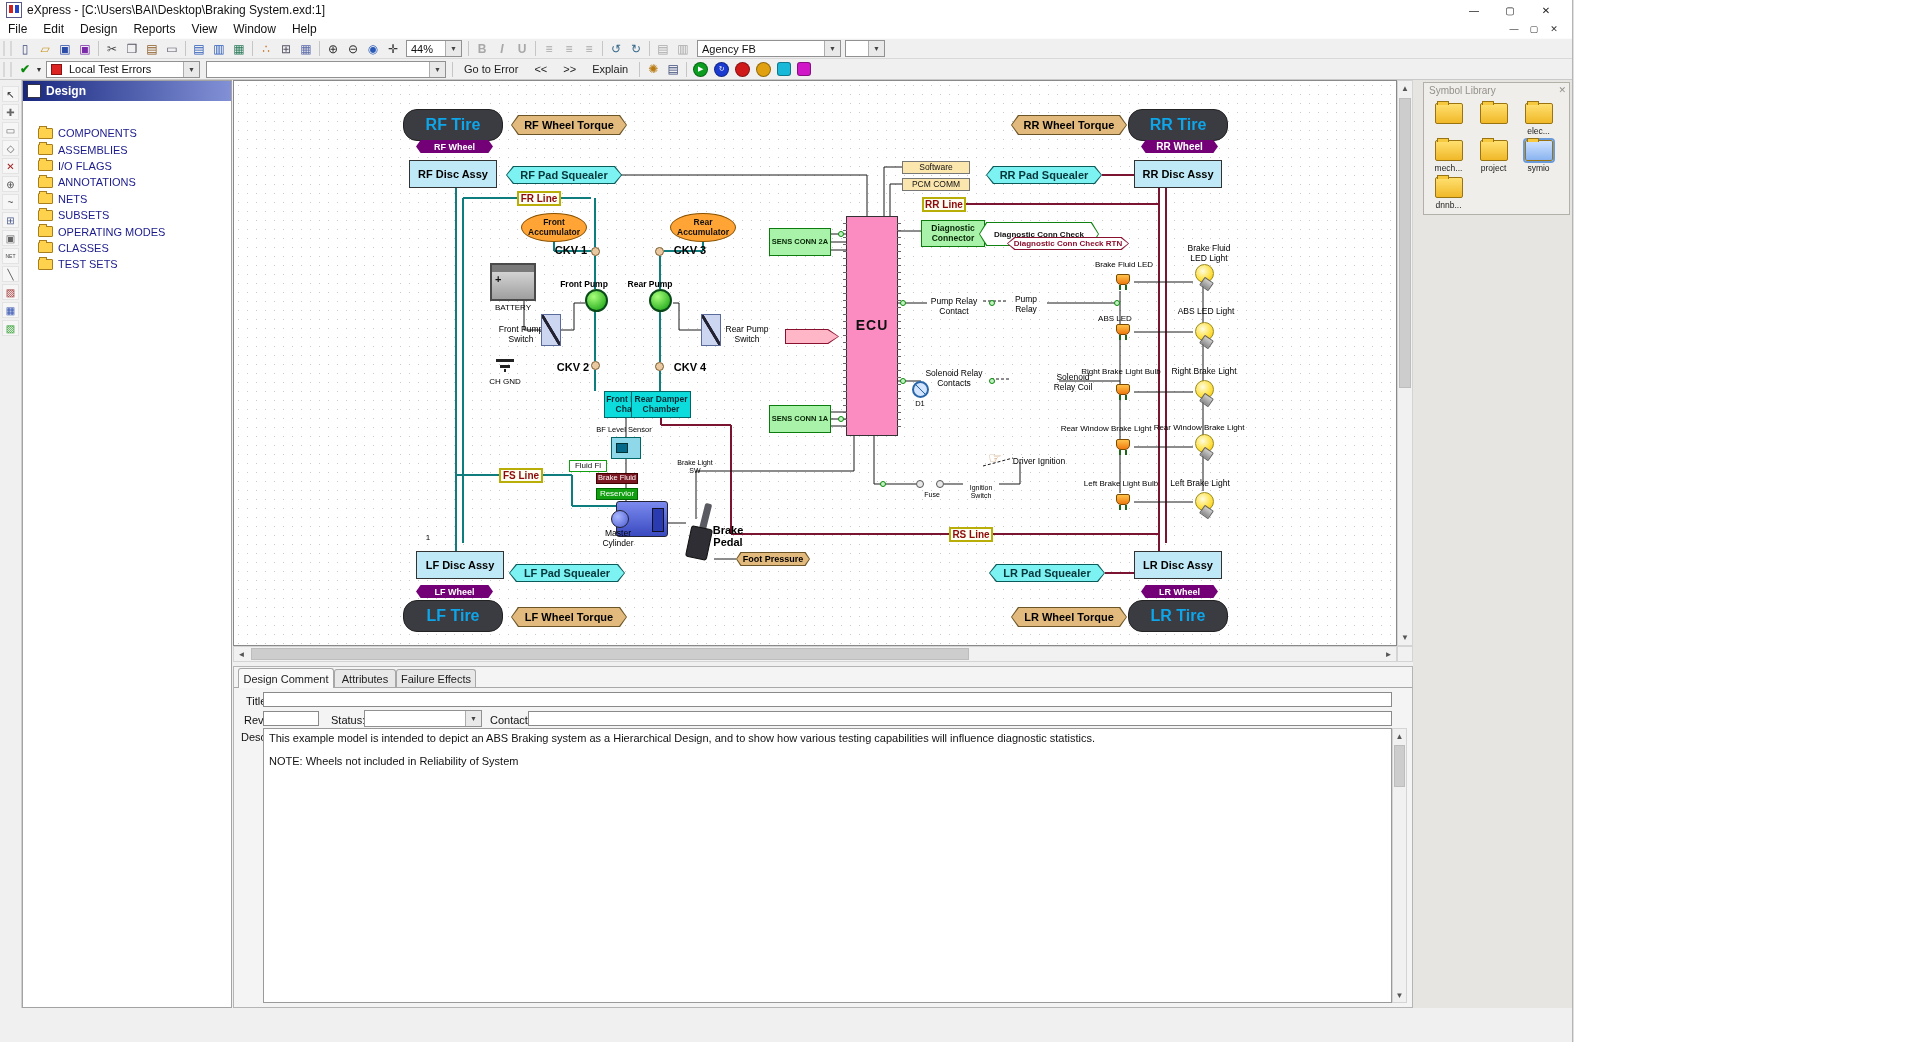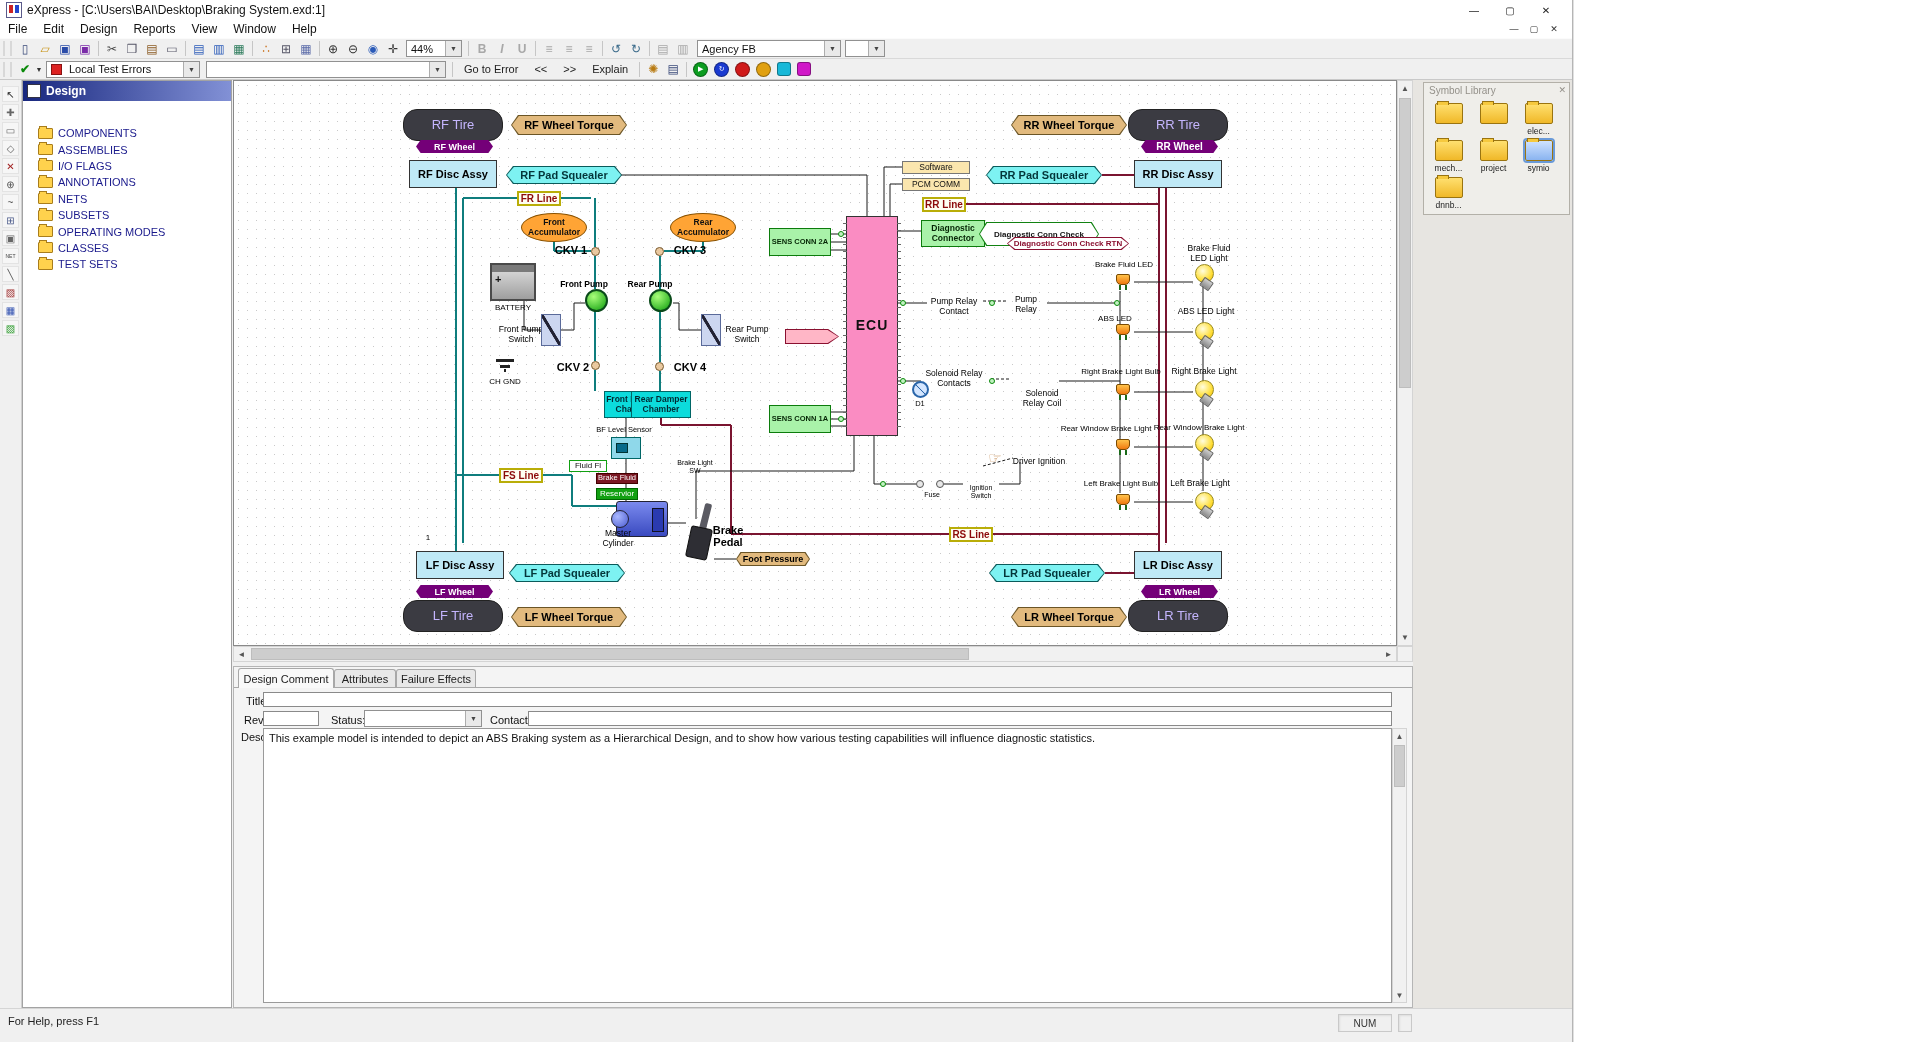--- a/index.html
+++ b/index.html
@@ -36,21 +36,21 @@
   #treehdr{height:20px;background:linear-gradient(90deg,#18277e,#8291d6);color:#fff;font-size:12px;font-weight:bold;display:flex;align-items:center;padding-left:4px}
   .thicon{width:12px;height:12px;background:#fff;border:1px solid #334;margin-right:5px;display:inline-block}
   #treeitems{padding-top:24px}
   .titem{height:16.4px;display:flex;align-items:center;font-size:11px;color:#1a1a8c;padding-left:15px;white-space:nowrap}
   .fold{width:13px;height:9px;background:#ffd24d;border:1px solid #a87d1c;border-radius:1px;margin-right:5px;position:relative;flex:0 0 auto}
   .fold::before{content:"";position:absolute;left:0;top:-3px;width:6px;height:2px;background:#ffd24d;border:1px solid #a87d1c;border-bottom:none}
   #canvas{position:absolute;left:233px;top:80px;width:1164px;height:566px;background:#fff;border:1px solid #898989;box-sizing:border-box;overflow:hidden;background-image:radial-gradient(#c9c9c9 0.9px,transparent 1px);background-size:9px 9px}
   #canvas svg{position:absolute;left:0;top:0}
   .node{position:absolute;display:flex;align-items:center;justify-content:center;text-align:center;box-sizing:border-box;white-space:pre-line;line-height:1.12}
   .n-title{background:#ffb0c4;border:2px solid #d2738f;border-radius:16px;font-weight:bold;font-size:15px;letter-spacing:.5px;color:#111}
-  .n-tire{background:#3b3b42;color:#c4b5fd;border-radius:14px;font-weight:normal;font-size:13px;border:1px solid #222}
+  .n-tire{background:#3b3b42;color:#0ea5e9;border-radius:14px;font-weight:bold;font-size:16px;border:1px solid #222}
   .n-disc{background:#bfe9f6;border:1px solid #333;font-weight:bold;font-size:11px;color:#000}
   .n-lineline{background:#fffef2;border:2px solid #b9ad08;color:#8c0a0a;font-weight:bold;font-size:10px}
   .n-acc{background:#ffa435;border:1px solid #8a5200;border-radius:50%;font-weight:bold;font-size:8.5px;color:#111}
   .n-sens{background:#a9f2a9;border:1px solid #0c7c0c;font-weight:bold;font-size:7.5px;color:#052505}
   .n-diagbox{background:#a9f2a9;border:1px solid #0c7c0c;font-weight:bold;font-size:8.5px;color:#052505}
   .n-damper{background:#0cdcdc;border:1px solid #066;font-weight:bold;font-size:8.5px;color:#012a33}
   .n-ecu{background:#fa8cc2;border:1px solid #333;font-weight:bold;font-size:14px;color:#111;letter-spacing:1px}
   .n-ecu::before{content:"";position:absolute;left:-4px;top:6px;bottom:6px;width:4px;background:repeating-linear-gradient(to bottom,#666 0 1px,transparent 1px 7px)}
   .n-ecu::after{content:"";position:absolute;right:-4px;top:6px;bottom:6px;width:4px;background:repeating-linear-gradient(to bottom,#666 0 1px,transparent 1px 7px)}
   .n-tanbox{background:#fbe6ae;border:1px solid #777;font-size:8.5px;color:#111}
@@ -475,21 +475,21 @@
         </div>
       </div>
       <div class="node n-ckv" style="left: 320px; top: 280px; width: 38px; height: 13px;"><span>CKV 2</span></div>
       <div class="node n-ckv" style="left: 437px; top: 280px; width: 38px; height: 13px;"><span>CKV 4</span></div>
       <div class="node n-gnd" style="left: 262px; top: 278px; width: 18px; height: 12px;"></div>
       <div class="node n-text" style="font-size: 8px; left: 248px; top: 296px; width: 46px; height: 10px;"><span>CH GND</span></div>
       <div class="node n-text" style="left: 683px; top: 288px; width: 74px; height: 20px;"><span>Solenoid Relay
 Contacts</span></div>
       <div class="node n-d1c" style="left: 678px; top: 300px; width: 17px; height: 17px;"></div>
       <div class="node n-text" style="font-size: 7.5px; left: 677px; top: 319px; width: 18px; height: 9px;"><span>D1</span></div>
-      <div class="node n-text" style="left: 781px; top: 292px; width: 54px; height: 20px; margin-top: 16px;"><span>Solenoid
+      <div class="node n-text" style="left: 812px; top: 292px; width: 54px; height: 20px;"><span>Solenoid
 Relay Coil</span></div>
       <div class="node n-text" style="font-size: 8px; left: 843px; top: 286px; width: 88px; height: 10px;"><span>Right Brake Light Bulb</span></div>
       <div class="node n-led" style="left: 878px; top: 302px; width: 22px; height: 18px;"></div>
       <div class="node n-text" style="left: 932px; top: 286px; width: 76px; height: 10px;"><span>Right Brake Light</span></div>
       <div class="node n-bulb" style="left: 959px; top: 298px; width: 22px; height: 28px;"></div>
       <div class="node n-damper" style="left: 331px; top: 310px; width: 60px; height: 27px; margin-left: 39px;"><span>Front Damper
 Chamber</span></div>
       <div class="node n-damper" style="left: 397px; top: 310px; width: 60px; height: 27px;"><span>Rear Damper
 Chamber</span></div>
       <div class="node n-sens" style="left: 535px; top: 324px; width: 62px; height: 28px;"><span>SENS CONN 1A</span></div>
@@ -647,27 +647,23 @@
     <span class="combo" style="position:absolute;left:130px;top:43px;width:118px">
         <span class="val"></span>
         <span class="cmbarr">▼</span>
       </span>
     <span class="flabel" style="left:256px;top:47px">Contact:</span>
     <input class="finput" style="left: 294px; top: 44px; width: 864px;">
     <span class="flabel" style="left:7px;top:64px">Desc:</span>
     <div id="descarea">
       <div>This example model is intended to depict an ABS Braking system as a Hierarchical Design, and to show how various testing capabilities will influence diagnostic statistics.</div>
       <div style="height:11px"></div>
+      <div>NOTE: Wheels not included in Reliability of System</div>
     </div>
     <div class="sb" style="left:1158px;top:61px;width:15px;height:275px">
       <span class="sbtn" style="left:0;top:0;width:13px;height:14px">▲</span>
       <span class="sthumb" style="left:1px;top:16px;width:11px;height:42px"></span>
       <span class="sbtn" style="left:0;bottom:0;width:13px;height:14px">▼</span>
     </div>
   </div>
 
-  <div id="statusbar">
-    <span style="position:absolute;left:8px;top:6px">For Help, press F1</span>
-    <span class="spane" style="left:1338px;width:54px">NUM</span>
-    <span class="spane" style="left:1398px;width:14px"></span>
-  </div>
 
 </div>
 
 </body></html>

